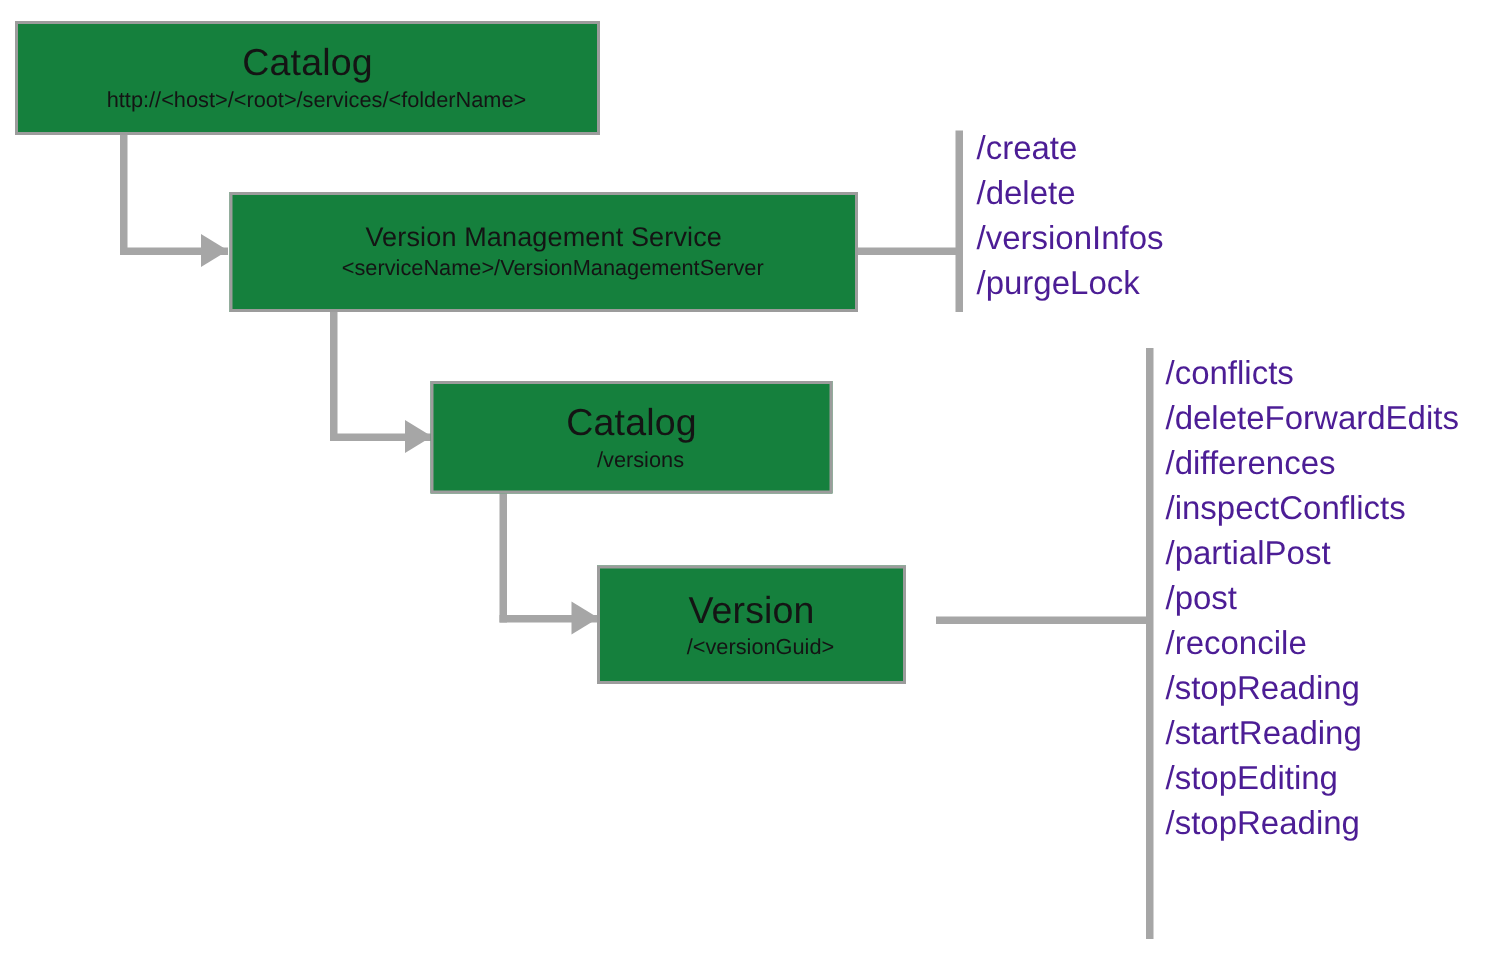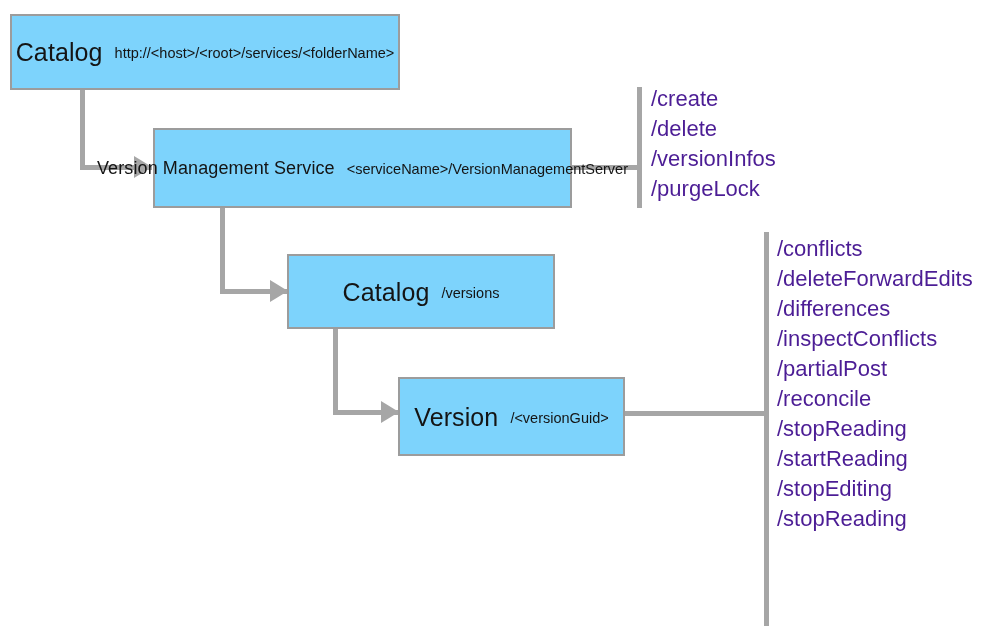--- a/index.html
+++ b/index.html
@@ -16,23 +16,24 @@
     width: 995px;
     height: 640px;
     background: #ffffff;
     overflow: hidden;
   }
 
   
   .node {
     position: absolute;
     box-sizing: border-box;
-    background: #7dd3fc;
+    background: #15803d;
     border: 2px solid #9c9c9c;
     display: flex;
+    flex-direction: column;
     align-items: center;
     justify-content: center;
     color: #141414;
     text-align: center;
     line-height: 1.12;
   }
   .node .title {
     font-size: 25px;
     font-weight: 400;
     letter-spacing: 0.1px;
@@ -43,21 +44,21 @@
     font-weight: 400;
     margin-top: 3px;
     white-space: nowrap;
     margin-left: 12px;
   }
   .node.big .title { font-size: 18px; }
 
   #node-catalog        { left: 10px;  top: 14px;  width: 390px; height: 76px; }
   #node-vms            { left: 153px; top: 128px; width: 419px; height: 80px; }
   #node-versions       { left: 287px; top: 254px; width: 268px; height: 75px; }
-  #node-version        { left: 398px; top: 377px; width: 227px; height: 79px; }
+  #node-version        { left: 398px; top: 377px; width: 206px; height: 79px; }
 
   
   .conn-v, .conn-h {
     position: absolute;
     background: #a6a6a6;
   }
   .conn-v { width: 5px; }
   .conn-h { height: 5px; }
 
   .arrow-right {
@@ -161,20 +162,21 @@
       <li>/versionInfos</li>
       <li>/purgeLock</li>
     </ul>
 
   <ul class="endpoint-list" id="list-version">
       <li>/conflicts</li>
       <li>/deleteForwardEdits</li>
       <li>/differences</li>
       <li>/inspectConflicts</li>
       <li>/partialPost</li>
+      <li>/post</li>
       <li>/reconcile</li>
       <li>/stopReading</li>
       <li>/startReading</li>
       <li>/stopEditing</li>
       <li>/stopReading</li>
     </ul>
 
 </div>
 
 </body></html>

